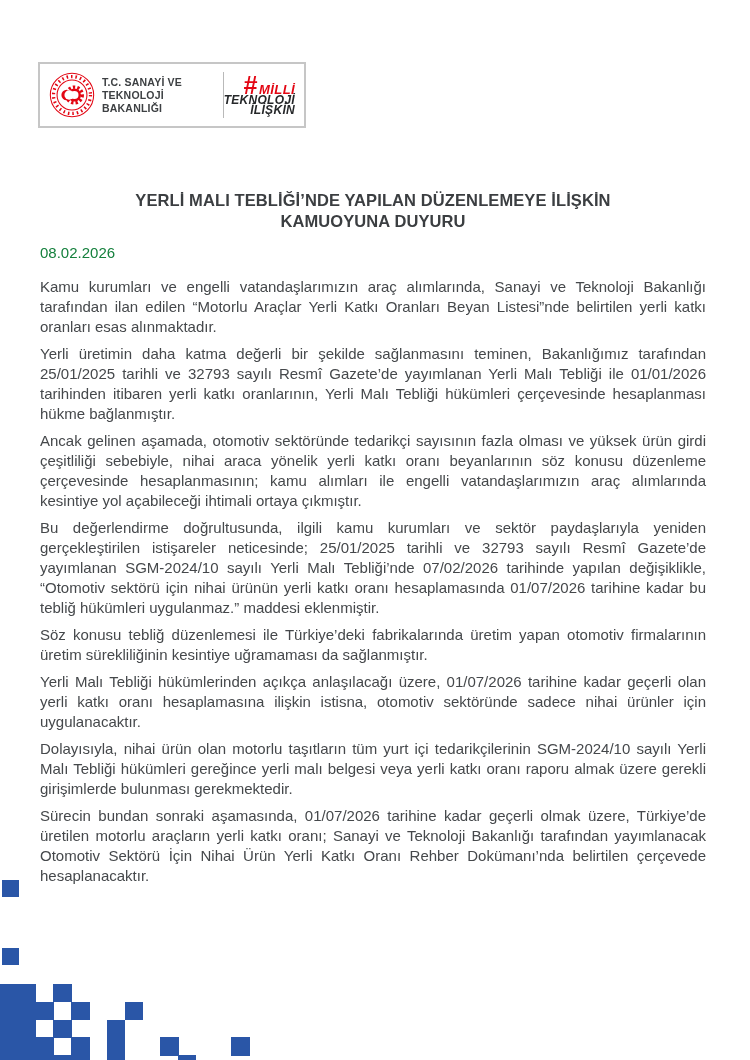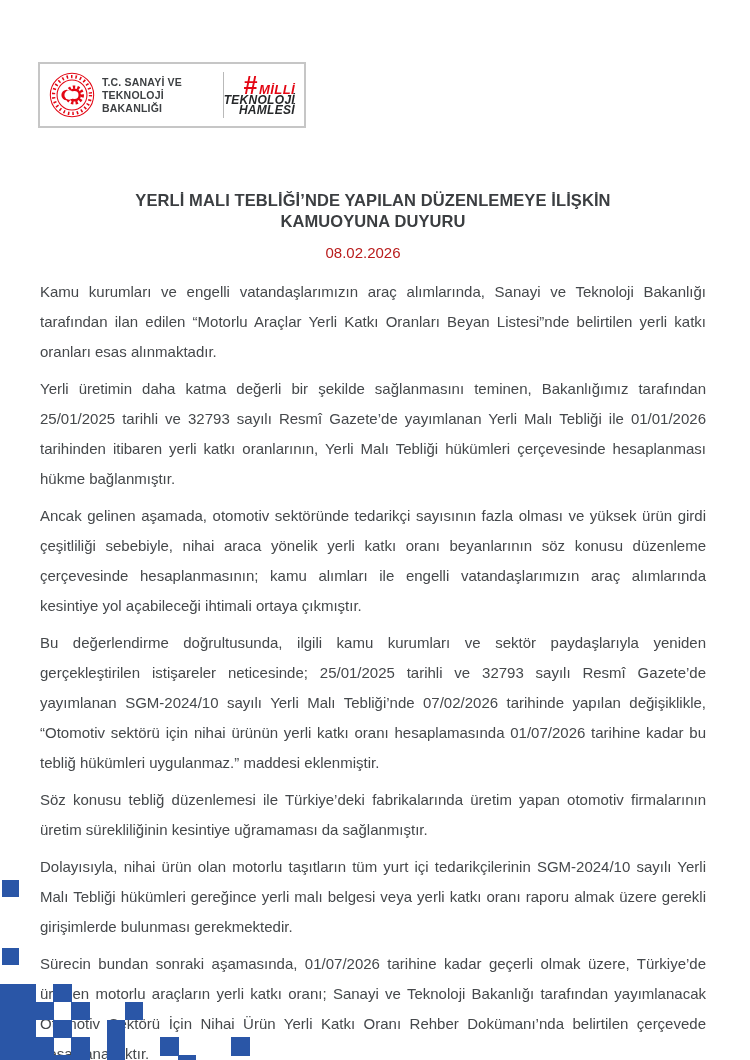--- a/index.html
+++ b/index.html
@@ -32,25 +32,25 @@
   .mth-line { color:#26282a; font-size:12px; letter-spacing:.3px; }
   
   .content {
     position:absolute; left:40px; right:44px; top:178px;
   }
   .doc-title {
     text-align:center; font-weight:bold; color:#3b3e41;
     font-size:16.5px; line-height:21px; letter-spacing:.1px;
   }
   .doc-date {
-    text-align:center; padding-right:20px; margin-top:12px; margin-bottom:16px;
-    font-size:15px; color:#b91c1c;
+    text-align:left; padding-right:20px; margin-top:12px; margin-bottom:16px;
+    font-size:15px; color:#15803d;
   }
   .body-text p {
-    font-size:15px; line-height:30px; text-align:justify;
+    font-size:15px; line-height:20px; text-align:justify;
     margin-bottom:7px; color:#45484b;
   }
   .body-text p.closing { font-weight:bold; margin-top:4px; }
   
   .decor { position:absolute; inset:0; pointer-events:none; }
   .px { position:absolute; }
 </style>
 </head>
 <body>
 
@@ -74,37 +74,38 @@
       <div>T.C. SANAYİ VE</div>
       <div>TEKNOLOJİ BAKANLIĞI</div>
     </div>
     <span class="logo-divider"></span>
     <div class="mth">
       <div class="mth-row">
         <span class="mth-hash">#</span>
         <span class="mth-milli">MİLLİ</span>
       </div>
       <span class="mth-line">TEKNOLOJİ</span>
-      <span class="mth-line">HAMLESİ</span>
+      <span class="mth-line">İLİŞKİN</span>
     </div>
   </header>
 
   <main class="content">
     <h1 class="doc-title">
       <span>YERLİ MALI TEBLİĞİ’NDE YAPILAN DÜZENLEMEYE İLİŞKİN</span><br>
       <span>KAMUOYUNA DUYURU</span>
     </h1>
     <div class="doc-date">08.02.2026</div>
 
     <div class="body-text">
       <p>Kamu kurumları ve engelli vatandaşlarımızın araç alımlarında, Sanayi ve Teknoloji Bakanlığı tarafından ilan edilen “Motorlu Araçlar Yerli Katkı Oranları Beyan Listesi”nde belirtilen yerli katkı oranları esas alınmaktadır.</p>
       <p>Yerli üretimin daha katma değerli bir şekilde sağlanmasını teminen, Bakanlığımız tarafından 25/01/2025 tarihli ve 32793 sayılı Resmî Gazete’de yayımlanan Yerli Malı Tebliği ile 01/01/2026 tarihinden itibaren yerli katkı oranlarının, Yerli Malı Tebliği hükümleri çerçevesinde hesaplanması hükme bağlanmıştır.</p>
       <p>Ancak gelinen aşamada, otomotiv sektöründe tedarikçi sayısının fazla olması ve yüksek ürün girdi çeşitliliği sebebiyle, nihai araca yönelik yerli katkı oranı beyanlarının söz konusu düzenleme çerçevesinde hesaplanmasının; kamu alımları ile engelli vatandaşlarımızın araç alımlarında kesintiye yol açabileceği ihtimali ortaya çıkmıştır.</p>
       <p>Bu değerlendirme doğrultusunda, ilgili kamu kurumları ve sektör paydaşlarıyla yeniden gerçekleştirilen istişareler neticesinde; 25/01/2025 tarihli ve 32793 sayılı Resmî Gazete’de yayımlanan SGM-2024/10 sayılı Yerli Malı Tebliği’nde 07/02/2026 tarihinde yapılan değişiklikle, “Otomotiv sektörü için nihai ürünün yerli katkı oranı hesaplamasında 01/07/2026 tarihine kadar bu tebliğ hükümleri uygulanmaz.” maddesi eklenmiştir.</p>
       <p>Söz konusu tebliğ düzenlemesi ile Türkiye’deki fabrikalarında üretim yapan otomotiv firmalarının üretim sürekliliğinin kesintiye uğramaması da sağlanmıştır.</p>
+      <p>Yerli Malı Tebliği hükümlerinden açıkça anlaşılacağı üzere, 01/07/2026 tarihine kadar geçerli olan yerli katkı oranı hesaplamasına ilişkin istisna, otomotiv sektöründe sadece nihai ürünler için uygulanacaktır.</p>
       <p>Dolayısıyla, nihai ürün olan motorlu taşıtların tüm yurt içi tedarikçilerinin SGM-2024/10 sayılı Yerli Malı Tebliği hükümleri gereğince yerli malı belgesi veya yerli katkı oranı raporu almak üzere gerekli girişimlerde bulunması gerekmektedir.</p>
       <p>Sürecin bundan sonraki aşamasında, 01/07/2026 tarihine kadar geçerli olmak üzere, Türkiye’de üretilen motorlu araçların yerli katkı oranı; Sanayi ve Teknoloji Bakanlığı tarafından yayımlanacak Otomotiv Sektörü İçin Nihai Ürün Yerli Katkı Oranı Rehber Dokümanı’nda belirtilen çerçevede hesaplanacaktır.</p>
     </div>
   </main>
 
   <div class="decor">
       <div class="px" style="left: 0px; top: 972px; width: 18.4px; height: 18.4px; background: rgb(42, 86, 167);"></div>
       <div class="px" style="left: 17.8px; top: 972px; width: 18.4px; height: 18.4px; background: rgb(42, 86, 167);"></div>
       <div class="px" style="left: 53.4px; top: 972px; width: 18.4px; height: 18.4px; background: rgb(42, 86, 167);"></div>
       <div class="px" style="left: 0px; top: 989.8px; width: 18.4px; height: 18.4px; background: rgb(42, 86, 167);"></div>

